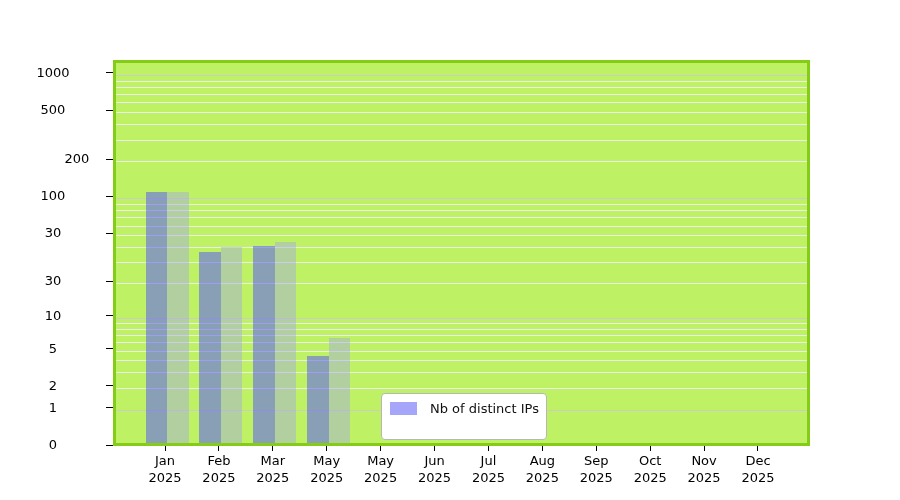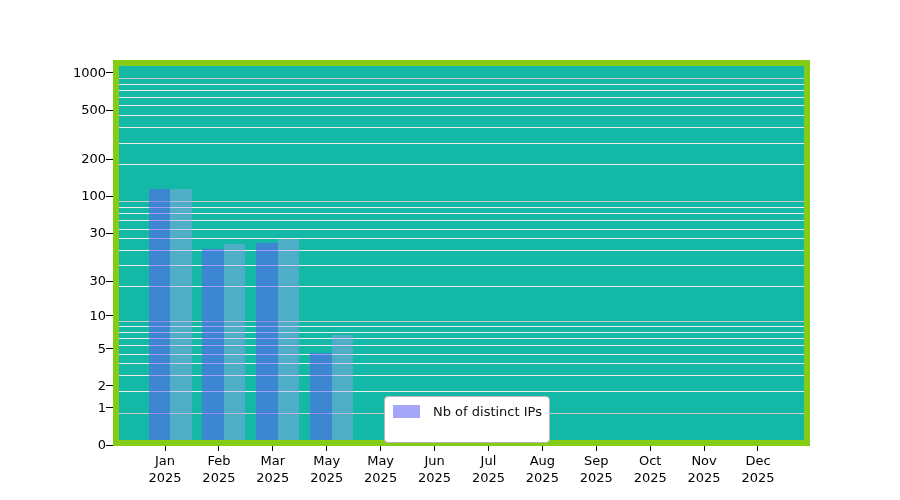--- a/index.html
+++ b/index.html
@@ -15,37 +15,37 @@
     position: absolute;
     left: 113px; top: 36px; width: 697px;
     text-align: center;
     font-size: 15px;
     color: #000000;
   }
   .plot-area {
     position: absolute;
     left: 113px; top: 60px;
     width: 697px; height: 386px;
-    border: 6px solid #84cc16;
+    border: 3px solid #84cc16;
     box-sizing: border-box;
-    background: #14b8a6;
+    background: #bef264;
   }
   .plot-inner {
     position: absolute;
     left: 0; top: 0; right: 0; bottom: 0;
   }
   .gridline {
     position: absolute;
     left: 0; width: 100%; height: 1px;
   }
   .bar { position: absolute; }
   .y-tick-label {
     position: absolute;
     left: 0; width: 106px;
-    text-align: right;
+    text-align: center;
     font-size: 13px;
     line-height: 18px;
     color: #000000;
   }
   .y-tick-mark, .x-tick-mark { position: absolute; background: #000000; }
   .x-tick-label {
     position: absolute;
     width: 64px;
     text-align: center;
     font-size: 13px;
@@ -144,21 +144,21 @@
       <div class="y-tick-label" style="top: 339.509px;">5</div>
       <div class="y-tick-mark" style="left: 106px; width: 7px; height: 1px; top: 348px;"></div>
       <div class="y-tick-label" style="top: 306.867px;">10</div>
       <div class="y-tick-mark" style="left: 106px; width: 7px; height: 1px; top: 315px;"></div>
       <div class="y-tick-label" style="top: 272.045px;">30</div>
       <div class="y-tick-mark" style="left: 106px; width: 7px; height: 1px; top: 281px;"></div>
       <div class="y-tick-label" style="top: 224.261px;">30</div>
       <div class="y-tick-mark" style="left: 106px; width: 7px; height: 1px; top: 233px;"></div>
       <div class="y-tick-label" style="top: 187.464px;">100</div>
       <div class="y-tick-mark" style="left: 106px; width: 7px; height: 1px; top: 196px;"></div>
-      <div class="y-tick-label" style="top: 150.404px;">200</div>
+      <div class="y-tick-label" style="top: 150.404px; margin-left: 24px;">200</div>
       <div class="y-tick-mark" style="left: 106px; width: 7px; height: 1px; top: 159px;"></div>
       <div class="y-tick-label" style="top: 101.22px;">500</div>
       <div class="y-tick-mark" style="left: 106px; width: 7px; height: 1px; top: 110px;"></div>
       <div class="y-tick-label" style="top: 63.9462px;">1000</div>
       <div class="y-tick-mark" style="left: 106px; width: 7px; height: 1px; top: 72px;"></div>
     </div>
   <div id="x-axis-layer">
       <div class="x-tick-mark" style="left: 165px; top: 446px; width: 1px; height: 5px;"></div>
       <div class="x-tick-label" style="left: 133px; top: 452px;">
         <div>Jan</div>

